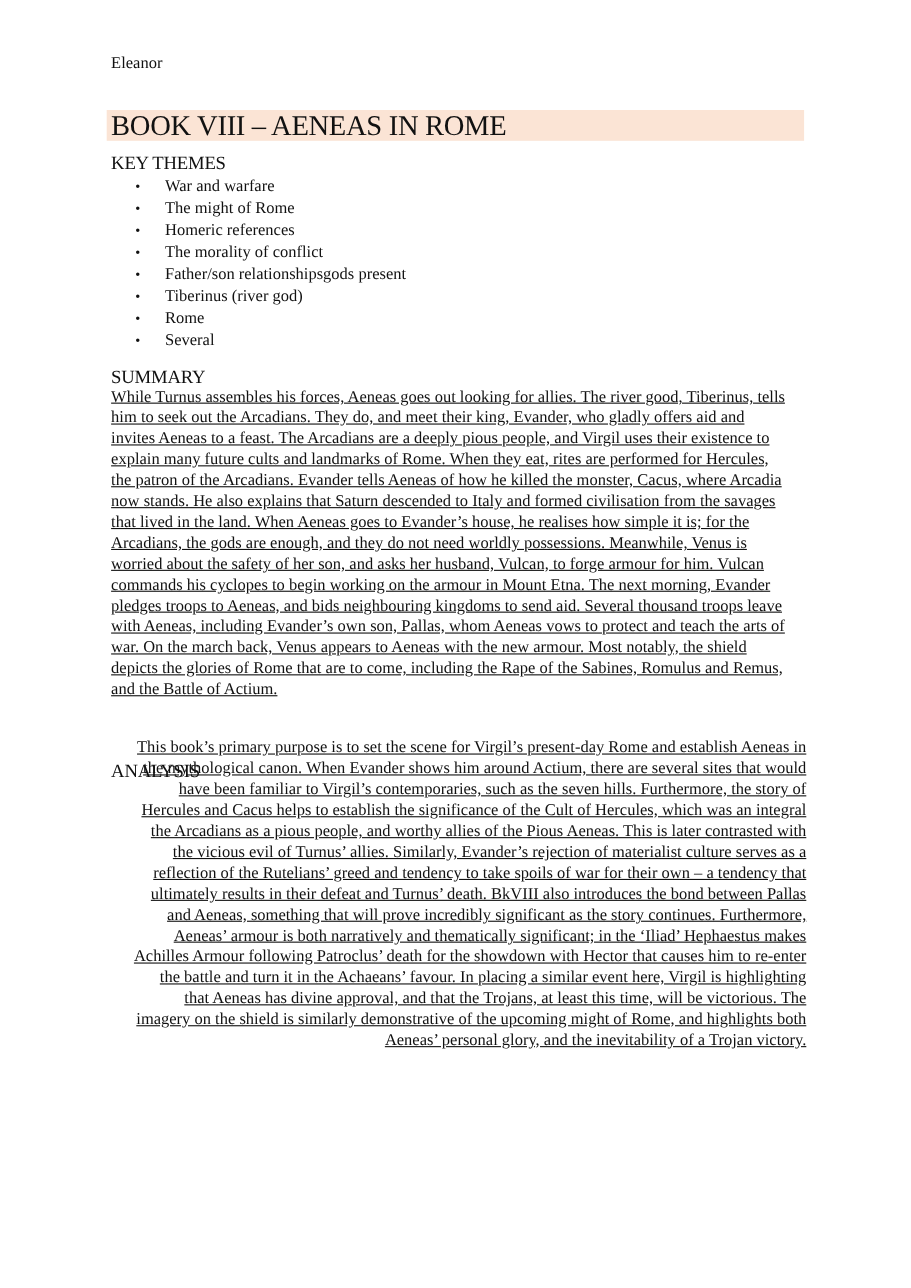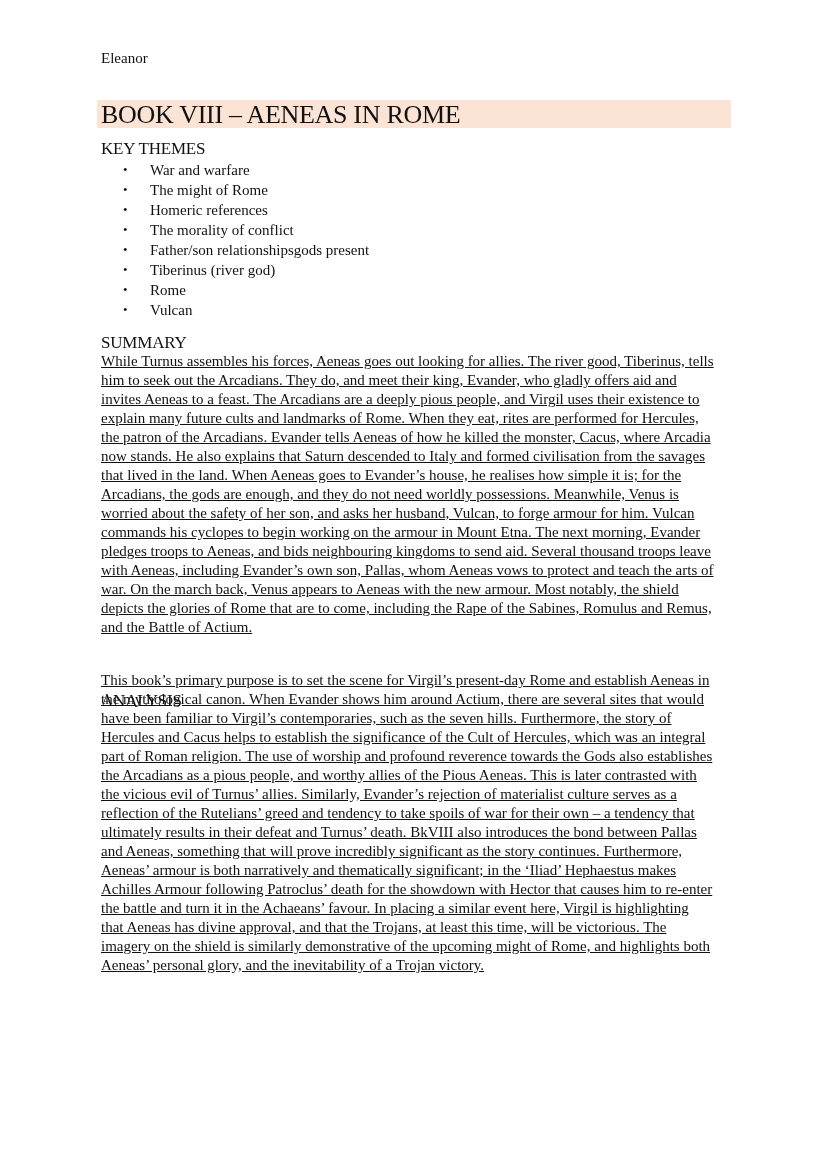--- a/index.html
+++ b/index.html
@@ -18,42 +18,42 @@
     letter-spacing: -0.3px; white-space: nowrap;
   }
   .h2 { font-size: 17px; line-height: 24px; white-space: nowrap; letter-spacing: -0.2px; }
   .themes-head { position: absolute; top: 137px; left: 0; }
   .themes { position: absolute; top: 160px; left: 0; margin: 0; padding: 0; list-style: none; }
   .themes li { position: relative; font-size: 15px; line-height: 20px; padding-left: 49px; white-space: nowrap; }
   .themes li .bullet { position: absolute; left: 22px; top: 0; font-size: 13px; }
   .summary-head { position: absolute; top: 331px; left: 0; }
   .summary-body { position: absolute; top: 352px; left: 0; width: 632px; }
   .analysis-head { position: absolute; top: 689px; left: 0; }
-  .analysis-body { position: absolute; top: 671px; left: 0; width: 632px; }
+  .analysis-body { position: absolute; top: 671px; left: 0; width: 632px; text-align: right; }
   .line { font-size: 15px; line-height: 19px; white-space: nowrap; display: block; text-decoration: underline; }
 </style>
 </head>
 <body>
 
 <div class="page">
   <div class="author">Eleanor</div>
 
   <div class="title-band"></div>
   <div class="title">BOOK VIII – AENEAS IN ROME</div>
 
   <div class="h2 themes-head">KEY THEMES</div>
   <ul class="themes" id="themes-list">
       <li><span class="bullet">•</span><span>War and warfare</span></li>
       <li><span class="bullet">•</span><span>The might of Rome</span></li>
       <li><span class="bullet">•</span><span>Homeric references</span></li>
       <li><span class="bullet">•</span><span>The morality of conflict</span></li>
       <li><span class="bullet">•</span><span>Father/son relationshipsgods present</span></li>
       <li><span class="bullet">•</span><span>Tiberinus (river god)</span></li>
       <li><span class="bullet">•</span><span>Rome</span></li>
-      <li><span class="bullet">•</span><span>Vulcan</span></li>
+      <li><span class="bullet">•</span><span>Several</span></li>
     </ul>
 
   <div class="h2 summary-head">SUMMARY</div>
   <div class="summary-body" id="summary-body">
       <span class="line">While Turnus assembles his forces, Aeneas goes out looking for allies. The river good, Tiberinus, tells</span>
       <span class="line">him to seek out the Arcadians. They do, and meet their king, Evander, who gladly offers aid and</span>
       <span class="line">invites Aeneas to a feast. The Arcadians are a deeply pious people, and Virgil uses their existence to</span>
       <span class="line">explain many future cults and landmarks of Rome. When they eat, rites are performed for Hercules,</span>
       <span class="line">the patron of the Arcadians. Evander tells Aeneas of how he killed the monster, Cacus, where Arcadia</span>
       <span class="line">now stands. He also explains that Saturn descended to Italy and formed civilisation from the savages</span>
@@ -67,21 +67,20 @@
       <span class="line">depicts the glories of Rome that are to come, including the Rape of the Sabines, Romulus and Remus,</span>
       <span class="line">and the Battle of Actium.</span>
     </div>
 
   <div class="h2 analysis-head">ANALYSIS</div>
   <div class="analysis-body" id="analysis-body">
       <span class="line">This book’s primary purpose is to set the scene for Virgil’s present-day Rome and establish Aeneas in</span>
       <span class="line">the mythological canon. When Evander shows him around Actium, there are several sites that would</span>
       <span class="line">have been familiar to Virgil’s contemporaries, such as the seven hills. Furthermore, the story of</span>
       <span class="line">Hercules and Cacus helps to establish the significance of the Cult of Hercules, which was an integral</span>
-      <span class="line">part of Roman religion. The use of worship and profound reverence towards the Gods also establishes</span>
       <span class="line">the Arcadians as a pious people, and worthy allies of the Pious Aeneas. This is later contrasted with</span>
       <span class="line">the vicious evil of Turnus’ allies. Similarly, Evander’s rejection of materialist culture serves as a</span>
       <span class="line">reflection of the Rutelians’ greed and tendency to take spoils of war for their own – a tendency that</span>
       <span class="line">ultimately results in their defeat and Turnus’ death. BkVIII also introduces the bond between Pallas</span>
       <span class="line">and Aeneas, something that will prove incredibly significant as the story continues. Furthermore,</span>
       <span class="line">Aeneas’ armour is both narratively and thematically significant; in the ‘Iliad’ Hephaestus makes</span>
       <span class="line">Achilles Armour following Patroclus’ death for the showdown with Hector that causes him to re-enter</span>
       <span class="line">the battle and turn it in the Achaeans’ favour. In placing a similar event here, Virgil is highlighting</span>
       <span class="line">that Aeneas has divine approval, and that the Trojans, at least this time, will be victorious. The</span>
       <span class="line">imagery on the shield is similarly demonstrative of the upcoming might of Rome, and highlights both</span>

